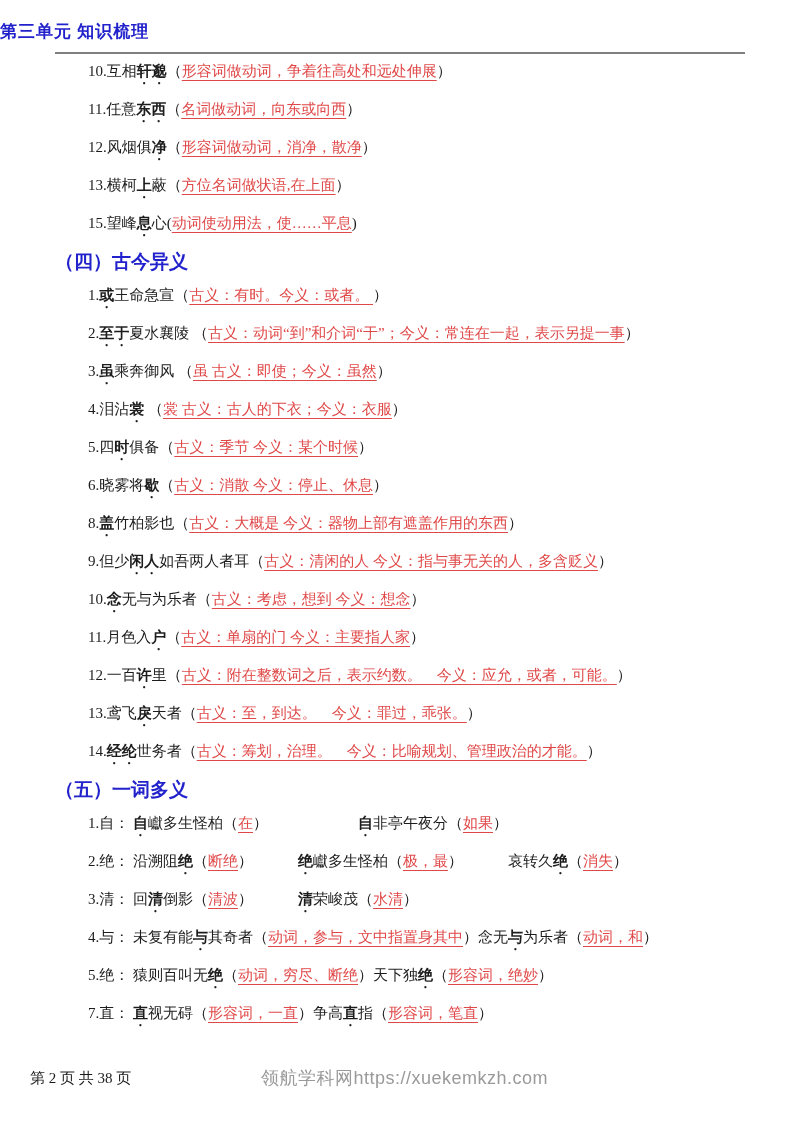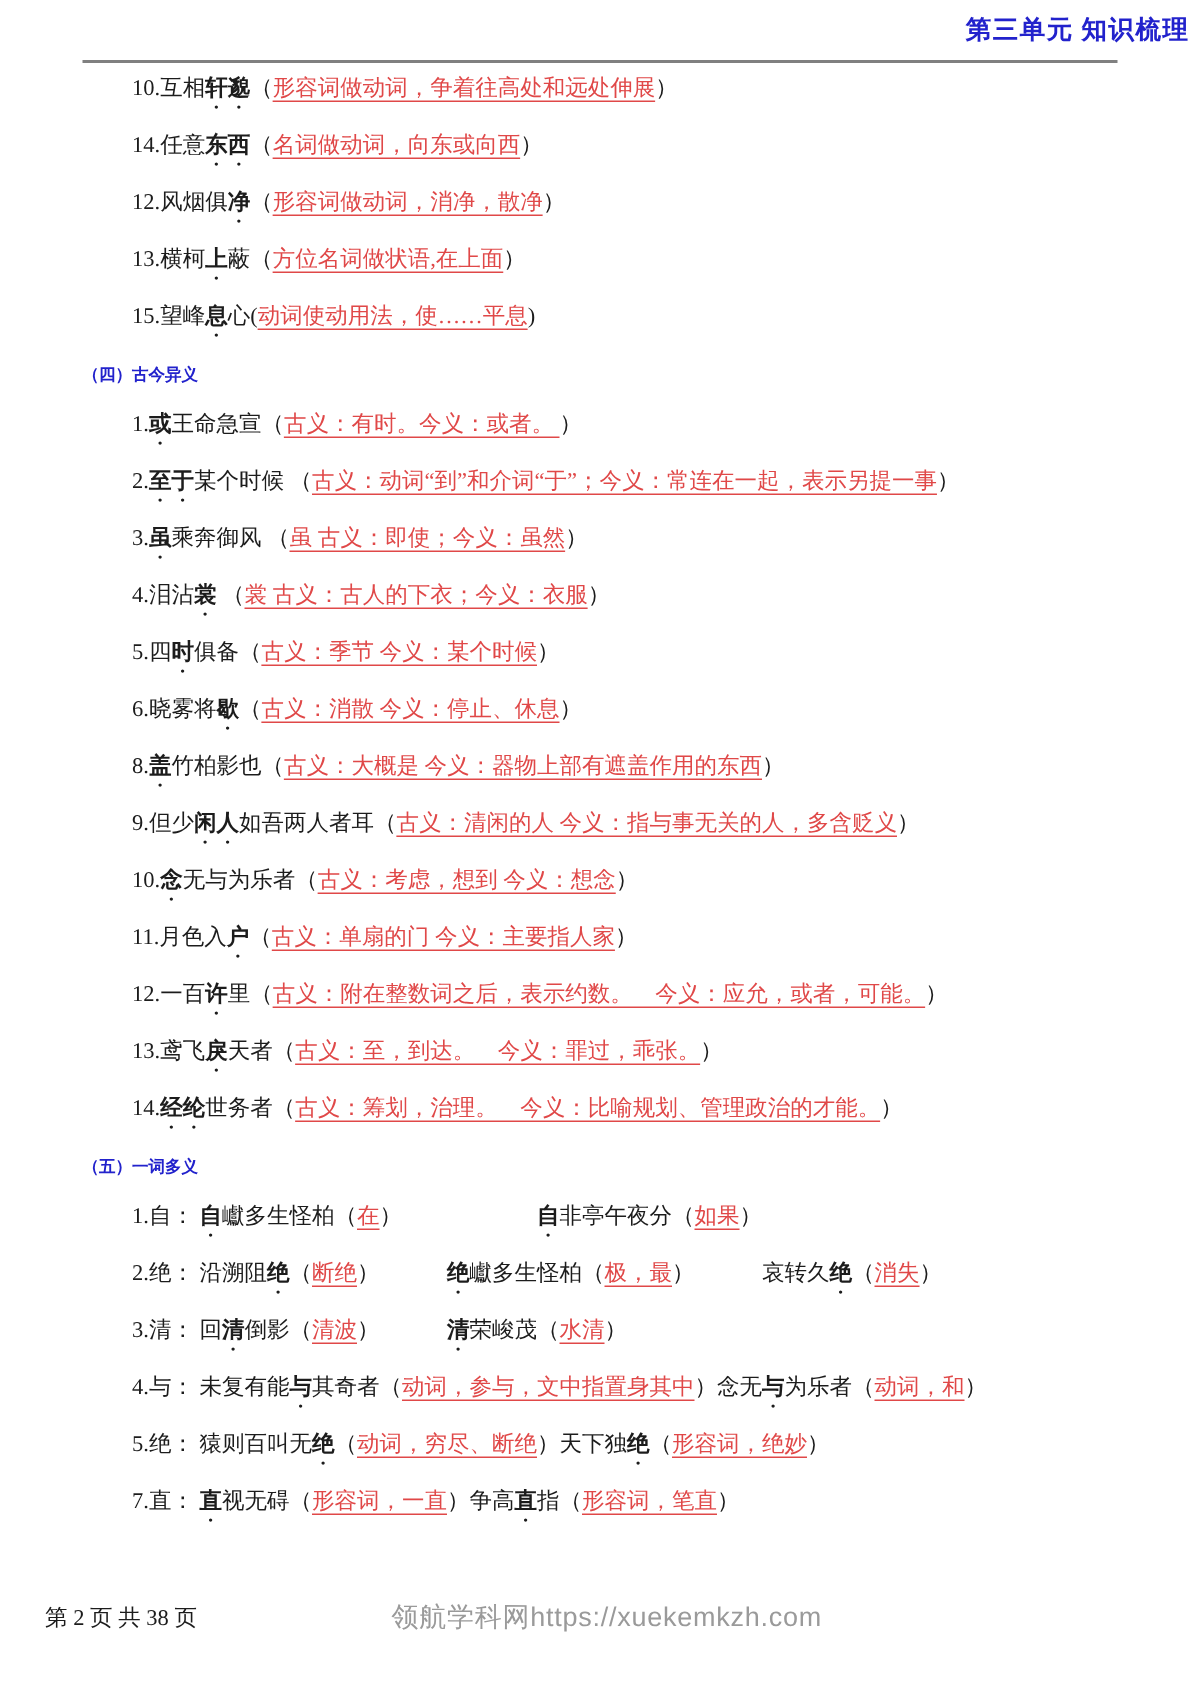--- a/index.html
+++ b/index.html
@@ -11,21 +11,21 @@
   }
   html,body{margin:0;padding:0;background:#fff;}
   .page{
     position:relative;
     width:793px;height:1122px;
     background:#fff;
     font-family:"Liberation Serif","DejaVu Serif",serif;
     color:var(--ink);
     overflow:hidden;
   }
-  .header{padding-top:8px;text-align:right;}
+  .header{padding-top:20px;text-align:left;}
   .title{
     display:inline-block;
     color:var(--blue);
     font-weight:bold;
     font-size:17px;
     letter-spacing:1px;
   }
   .header-rule{
     margin:9px 48px 0 55px;
     border-bottom:2px solid var(--rule);
@@ -35,21 +35,21 @@
   p.item{
     margin:0 0 11px 0;
     font-size:15px;
     line-height:20px;
     text-indent:33px;
     white-space:pre-wrap;
   }
   h2.heading{
     margin:12px 0 13px 0;
     color:var(--blue);
-    font-size:11px;
+    font-size:19px;
     font-weight:bold;
     line-height:20px;
   }
   .em{
     font-weight:bold;
     -webkit-text-emphasis:filled dot;
     text-emphasis:filled dot;
     -webkit-text-emphasis-position:under;
     text-emphasis-position:under right;
   }
@@ -83,27 +83,27 @@
 <body>
 
 <div class="page">
   <div class="header">
     <span class="title">第三单元 知识梳理</span>
   </div>
   <div class="header-rule"></div>
 
   <div class="content" id="doc-content">
       <p class="item"><span>10.互相</span><span class="em">轩邈</span><span>（</span><span class="red">形容词做动词，争着往高处和远处伸展</span><span>）</span></p>
-      <p class="item"><span>14.任意</span><span class="em">东西</span><span>（</span><span class="red">名词做动词，向东或向西</span><span>）</span></p>
+      <p class="item"><span>11.任意</span><span class="em">东西</span><span>（</span><span class="red">名词做动词，向东或向西</span><span>）</span></p>
       <p class="item"><span>12.风烟俱</span><span class="em">净</span><span>（</span><span class="red">形容词做动词，消净，散净</span><span>）</span></p>
       <p class="item"><span>13.横柯</span><span class="em">上</span><span>蔽（</span><span class="red">方位名词做状语,在上面</span><span>）</span></p>
       <p class="item"><span>15.望峰</span><span class="em">息</span><span>心(</span><span class="red">动词使动用法，使……平息</span><span>)</span></p>
       <h2 class="heading">（四）古今异义</h2>
       <p class="item"><span>1.</span><span class="em">或</span><span>王命急宣（</span><span class="red">古义：有时。今义：或者。 </span><span>）</span></p>
-      <p class="item"><span>2.</span><span class="em">至于</span><span>某个时候 （</span><span class="red">古义：动词“到”和介词“于”；今义：常连在一起，表示另提一事</span><span>）</span></p>
+      <p class="item"><span>2.</span><span class="em">至于</span><span>夏水襄陵 （</span><span class="red">古义：动词“到”和介词“于”；今义：常连在一起，表示另提一事</span><span>）</span></p>
       <p class="item"><span>3.</span><span class="em">虽</span><span>乘奔御风 （</span><span class="red">虽 古义：即使；今义：虽然</span><span>）</span></p>
       <p class="item"><span>4.泪沾</span><span class="em">裳</span><span> （</span><span class="red">裳 古义：古人的下衣；今义：衣服</span><span>）</span></p>
       <p class="item"><span>5.四</span><span class="em">时</span><span>俱备（</span><span class="red">古义：季节 今义：某个时候</span><span>）</span></p>
       <p class="item"><span>6.晓雾将</span><span class="em">歇</span><span>（</span><span class="red">古义：消散 今义：停止、休息</span><span>）</span></p>
       <p class="item"><span>8.</span><span class="em">盖</span><span>竹柏影也（</span><span class="red">古义：大概是 今义：器物上部有遮盖作用的东西</span><span>）</span></p>
       <p class="item"><span>9.但少</span><span class="em">闲人</span><span>如吾两人者耳（</span><span class="red">古义：清闲的人 今义：指与事无关的人，多含贬义</span><span>）</span></p>
       <p class="item"><span>10.</span><span class="em">念</span><span>无与为乐者（</span><span class="red">古义：考虑，想到 今义：想念</span><span>）</span></p>
       <p class="item"><span>11.月色入</span><span class="em">户</span><span>（</span><span class="red">古义：单扇的门 今义：主要指人家</span><span>）</span></p>
       <p class="item"><span>12.一百</span><span class="em">许</span><span>里（</span><span class="red">古义：附在整数词之后，表示约数。　今义：应允，或者，可能。</span><span>）</span></p>
       <p class="item"><span>13.鸢飞</span><span class="em">戾</span><span>天者（</span><span class="red">古义：至，到达。　今义：罪过，乖张。</span><span>）</span></p>

